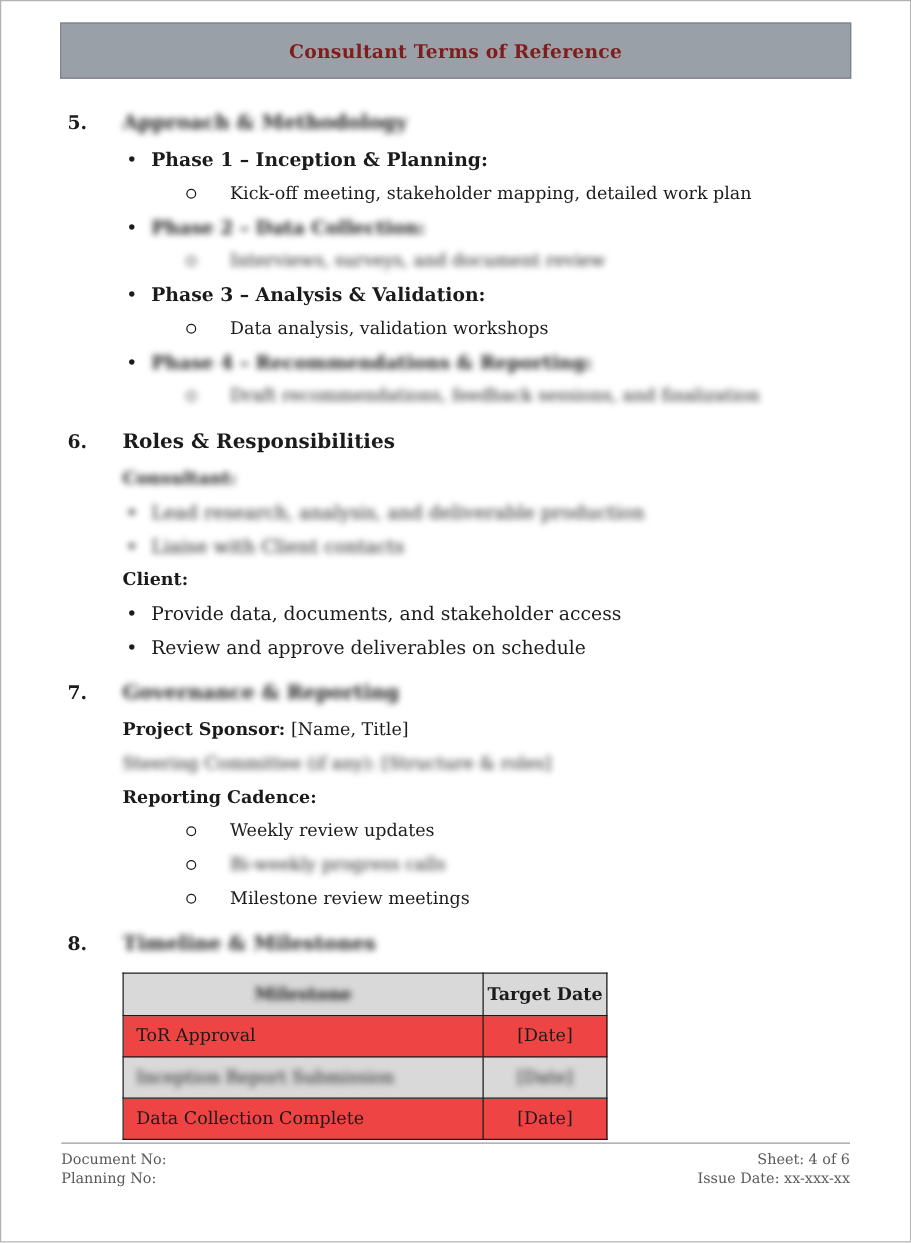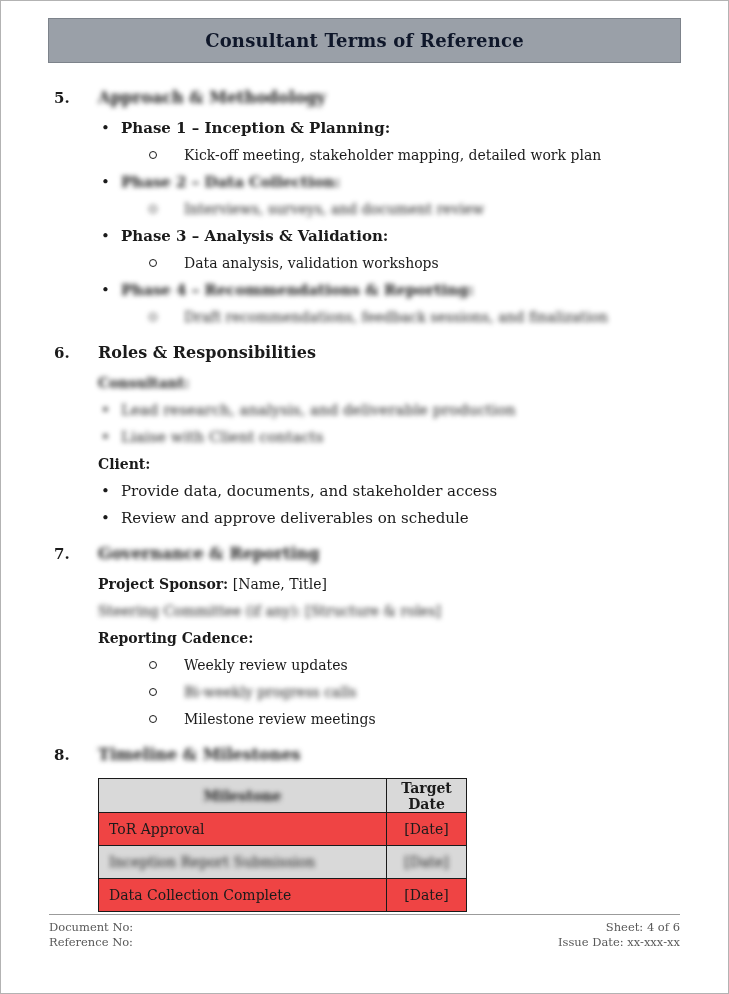--- a/index.html
+++ b/index.html
@@ -17,23 +17,23 @@
   .title-bar {
     margin: 17px 47px 0 47px;
     height: 45px;
     background: #9aa0a8;
     border: 1px solid #7d838b;
     display: flex;
     align-items: center;
     justify-content: center;
   }
   .title-bar .title-text {
-    color: #0f172a;
+    color: #7f1d1d;
     font-weight: bold;
-    font-size: 18px;
+    font-size: 15px;
     letter-spacing: 0.2px;
   }
 
   .content { margin: 25px 48px 0 48px; }
 
   
   .sec-head { display: flex; align-items: baseline; margin-top: 17px; margin-bottom: 12px; }
   .sec-head:first-child { margin-top: 0; }
   .sec-num {
     width: 49px; flex: none;
@@ -71,21 +71,21 @@
     border: 1px solid #1a1a1a;
   }
   table.milestones th {
     background: #d9d9d9;
     font-weight: bold;
     text-align: center;
     height: 34px;
   }
   table.milestones td { height: 33px; background: #ef4444; }
   td.cell-milestone, th.col-milestone { width: 288px; }
-  td.cell-date, th.col-date { width: 80px; text-align: center; }
+  td.cell-date, th.col-date { width: 99px; text-align: center; }
   td.cell-milestone { padding-left: 10px; text-align: left; }
   tr.row-gray td { background: #d9d9d9; }
 
   
   .footer {
     position: absolute;
     left: 48px; right: 48px; top: 913px;
     border-top: 1px solid #9b9b9b;
     padding-top: 5px;
     display: flex;
@@ -238,19 +238,19 @@
         </td>
       </tr>
     </tbody>
   </table>
 
 </div>
 
 <div class="footer">
   <div class="left">
     <div>Document No:</div>
-    <div>Reference No:</div>
+    <div>Planning No:</div>
   </div>
   <div class="right">
     <div>Sheet: 4 of 6</div>
     <div>Issue Date: xx-xxx-xx</div>
   </div>
 </div>
 
 </body></html>

